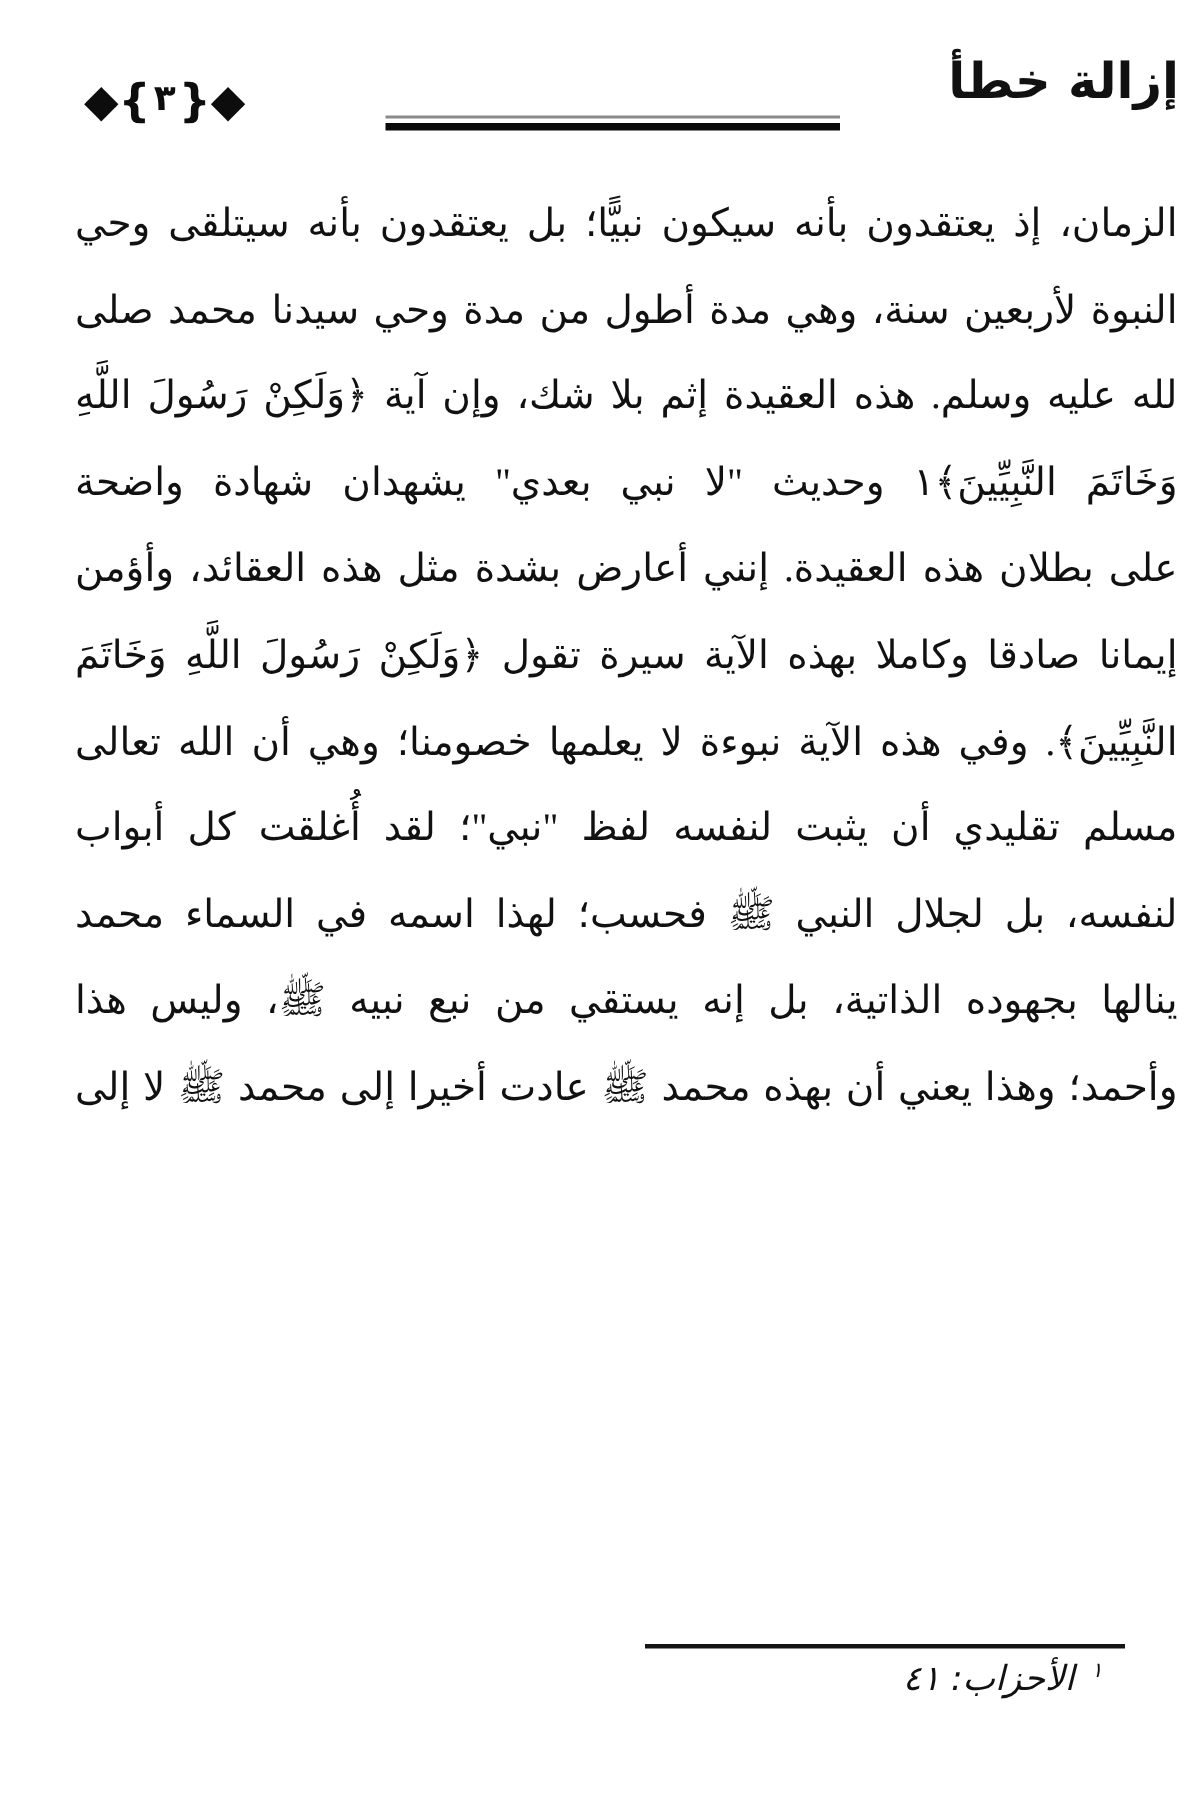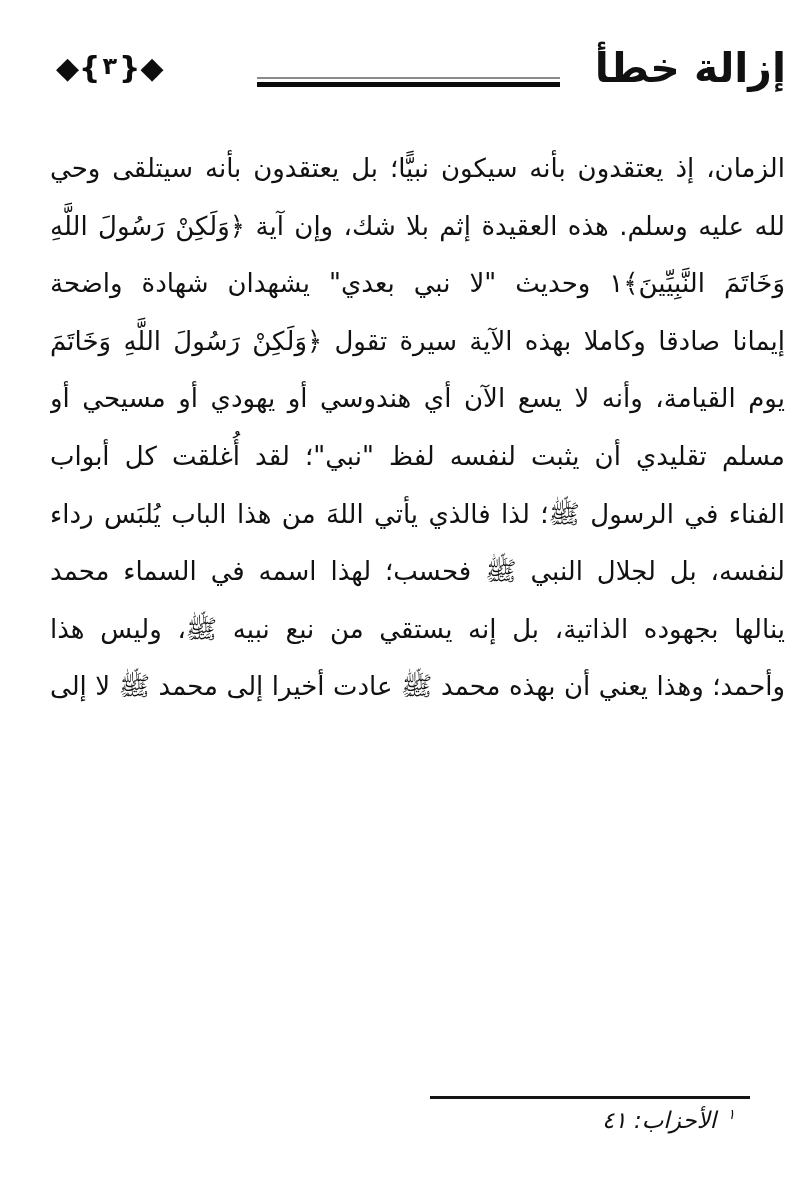--- a/index.html
+++ b/index.html
@@ -14,23 +14,23 @@
     background: #ffffff;
     color: #111111;
     font-family: "DejaVu Sans", sans-serif;
     direction: rtl;
     overflow: hidden;
   }
 
   
   .header-title {
     position: absolute;
-    top: 44px;
+    top: 34px;
     right: 15px;
-    font-size: 41px;
+    font-size: 33px;
     font-weight: bold;
     letter-spacing: 0.5px;
     white-space: nowrap;
   }
   .header-rule {
     position: absolute;
     top: 77px;
     left: 257px;
     width: 303px;
     height: 10px;
@@ -55,23 +55,24 @@
   }
   .page-ornament .orn-num {
     font-size: 24px;
     padding: 0 2px;
     vertical-align: 2px;
   }
 
   
   .body-text {
     position: absolute;
-    top: 140px;
+    top: 120px;
     right: 16px;
     width: 735px;
+    font-family: Liberation Serif, serif;
   }
   .body-text .line {
     height: 57.6px;
     line-height: 57.6px;
     font-size: 26px;
     text-align: justify;
     text-align-last: justify;
     overflow: hidden;
     white-space: normal;
   }
@@ -107,26 +108,27 @@
   <div class="header-title">إزالة خطأ</div>
 
   <div class="header-rule"></div>
 
   <div class="page-ornament">
     <span class="orn-side">◆{</span><span class="orn-num">٣</span><span class="orn-side">}◆</span>
   </div>
 
   <div class="body-text">
       <div class="line">الزمان، إذ يعتقدون بأنه سيكون نبيًّا؛ بل يعتقدون بأنه سيتلقى وحي</div>
+      <div class="line">النبوة لأربعين سنة، وهي مدة أطول من مدة وحي سيدنا محمد صلى</div>
       <div class="line">لله عليه وسلم. هذه العقيدة إثم بلا شك، وإن آية ﴿وَلَكِنْ رَسُولَ اللَّهِ</div>
       <div class="line">وَخَاتَمَ النَّبِيِّينَ﴾١ وحديث "لا نبي بعدي" يشهدان شهادة واضحة</div>
+      <div class="line">على بطلان هذه العقيدة. إنني أعارض بشدة مثل هذه العقائد، وأؤمن</div>
       <div class="line">إيمانا صادقا وكاملا بهذه الآية سيرة تقول ﴿وَلَكِنْ رَسُولَ اللَّهِ وَخَاتَمَ</div>
-      <div class="line">يوم القيامة، وأنه لا يسع الآن أي هندوسي أو يهودي أو مسيحي أو</div>
+      <div class="line">النَّبِيِّينَ﴾. وفي هذه الآية نبوءة لا يعلمها خصومنا؛ وهي أن الله تعالى</div>
       <div class="line">مسلم تقليدي أن يثبت لنفسه لفظ "نبي"؛ لقد أُغلقت كل أبواب</div>
-      <div class="line">الفناء في الرسول ﷺ؛ لذا فالذي يأتي اللهَ من هذا الباب يُلبَس رداء</div>
       <div class="line">لنفسه، بل لجلال النبي ﷺ فحسب؛ لهذا اسمه في السماء محمد</div>
       <div class="line">ينالها بجهوده الذاتية، بل إنه يستقي من نبع نبيه ﷺ، وليس هذا</div>
       <div class="line">وأحمد؛ وهذا يعني أن بهذه محمد ﷺ عادت أخيرا إلى محمد ﷺ لا إلى</div>
     </div>
 
   <div class="footnote-rule"></div>
 
   <div class="footnote">
     <sup>١</sup>
     <span>الأحزاب: ٤١</span>

